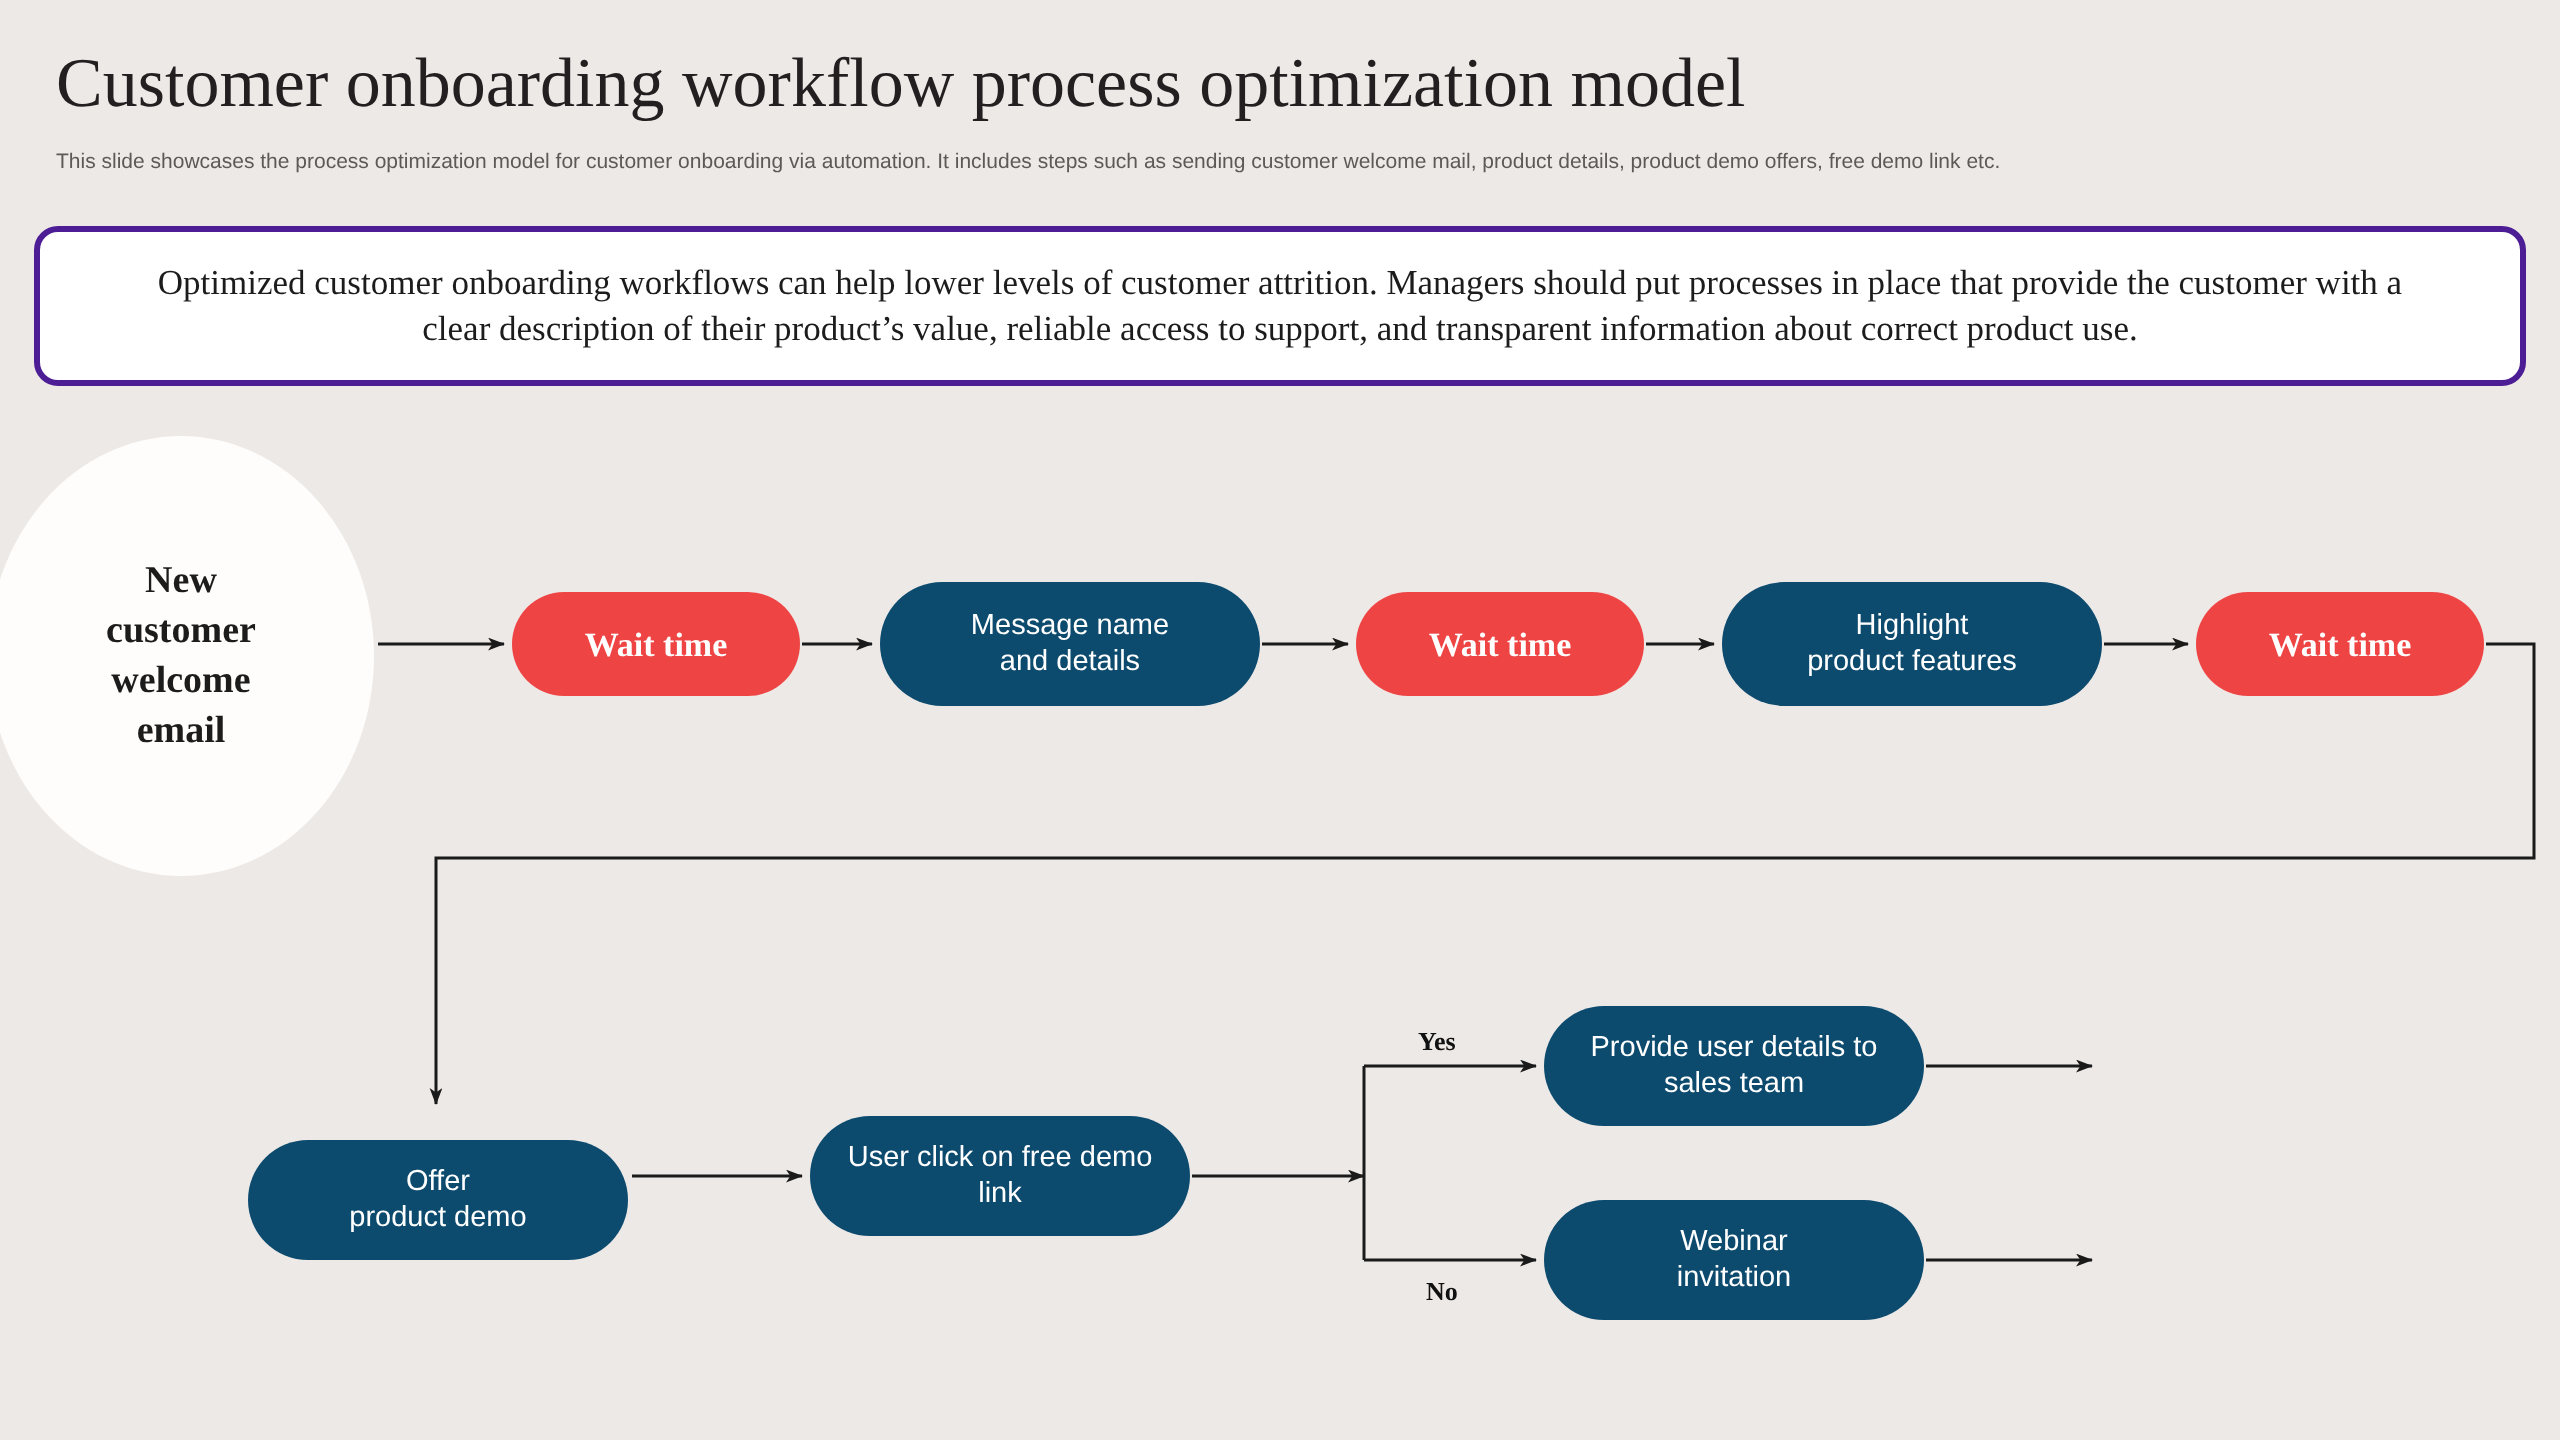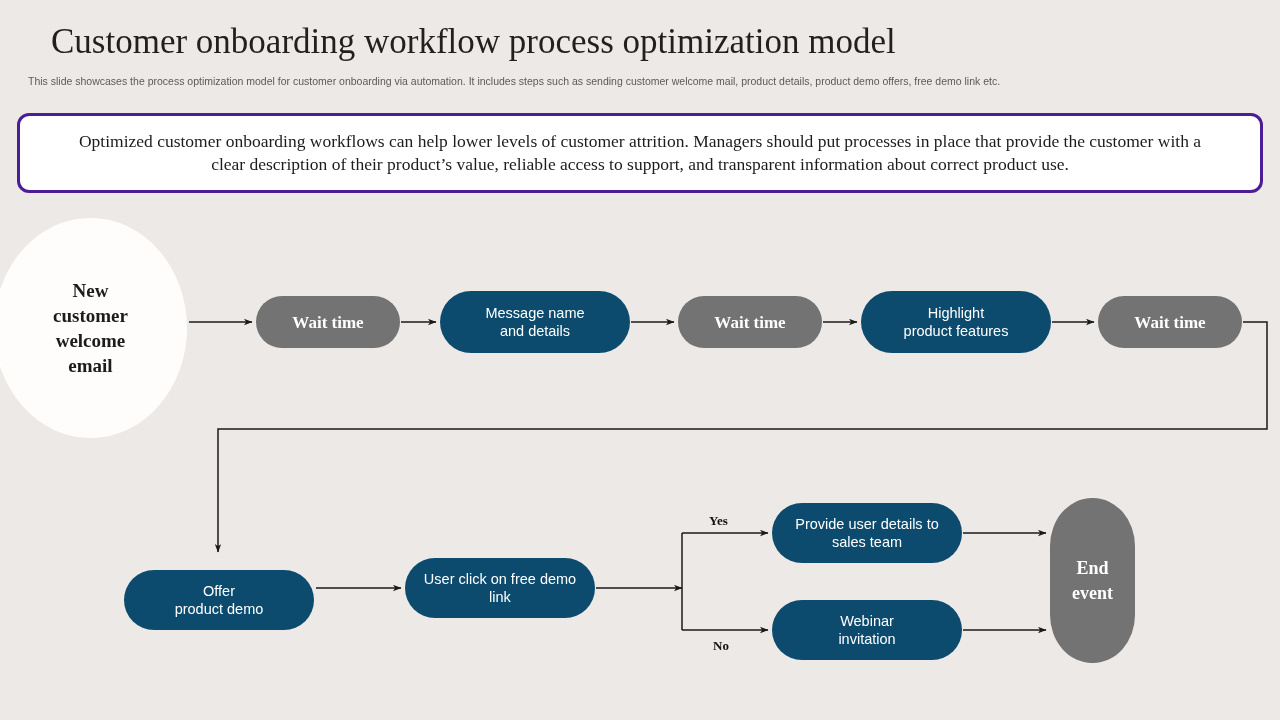--- a/index.html
+++ b/index.html
@@ -25,21 +25,20 @@
   .slide-title {
     position: absolute;
     left: 28px;
     top: 20px;
     font-family: "Liberation Serif", serif;
     font-size: 35px;
     line-height: 44px;
     color: #231F20;
     letter-spacing: 0px;
     white-space: nowrap;
-    margin-left: 23px;
   }
   .slide-subtitle {
     position: absolute;
     left: 28px;
     top: 74px;
     width: 1160px;
     font-family: "Liberation Sans", sans-serif;
     font-size: 10.5px;
     line-height: 14px;
     color: #5C5A57;
@@ -86,21 +85,21 @@
   
   .node {
     position: absolute;
     box-sizing: border-box;
     display: flex;
     align-items: center;
     justify-content: center;
     text-align: center;
   }
   .node-red {
-    background: #737373;
+    background: #ef4444;
     color: #FFFFFF;
     font-family: "Liberation Serif", serif;
     font-weight: bold;
     font-size: 17px;
     line-height: 21px;
   }
   .node-blue {
     background: #0c4a6e;
     color: #FFFFFF;
     font-family: "Liberation Sans", sans-serif;
@@ -247,18 +246,15 @@
   <div class="branch-label label-yes">Yes</div>
   <div class="branch-label label-no">No</div>
 
   <div class="node node-blue provide-user">
     <span>Provide user details to<br>sales team</span>
   </div>
   <div class="node node-blue webinar">
     <span>Webinar<br>invitation</span>
   </div>
 
-  <div class="node node-red end-event">
-    <span>End<br>event</span>
-  </div>
 
 
 </div>
 
 </body></html>

